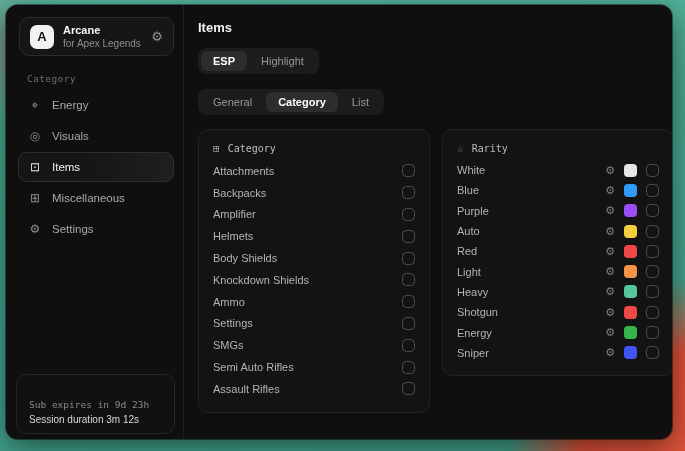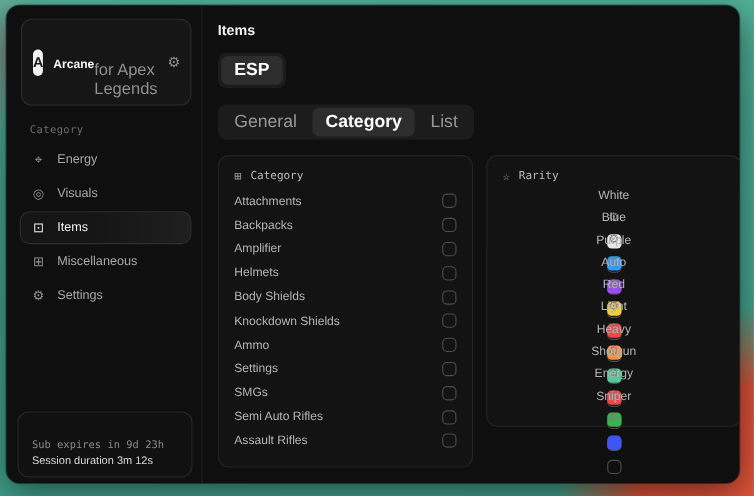--- a/index.html
+++ b/index.html
@@ -20,23 +20,23 @@
   
   .sidebar { width:178px; min-width:178px; border-right:1px solid #1e1e1e; position:relative; background:#0f0f0f; }
   .app-card {
     margin:12px 9px 0 13px; border:1px solid #2b2b2b; background:#161616;
     border-radius:10px; padding:6px 10px; display:flex; align-items:center; gap:9px;
   }
   .logo {
     width:24px; height:24px; background:#f2f2f2; border-radius:7px; color:#141414;
     font-weight:bold; display:flex; align-items:center; justify-content:center; font-size:13px;
   }
-  .app-meta { display:flex; flex-direction:row;margin-top:29px; }
+  .app-meta { display:flex; flex-direction:column; }
   .app-title { font-size:11px; font-weight:700; color:#f5f5f5; }
-  .app-sub { font-size:15px; color:#8f8f8f; margin-top:2px; }
+  .app-sub { font-size:10px; color:#8f8f8f; margin-top:2px; }
   .app-gear { margin-left:auto; color:#8f8f8f; font-size:13px; line-height:1; cursor:pointer; }
   .section-label {
     margin:17px 0 6px 21px; font-family:"DejaVu Sans Mono", monospace;
     font-size:9.5px; color:#6e6e6e; letter-spacing:.4px;
   }
   .nav { padding:0 9px 0 12px; display:flex; flex-direction:column; gap:1px; }
   .nav-item {
     display:flex; align-items:center; gap:10px; padding:7px 9px;
     border-radius:9px; border:1px solid transparent; color:#a8a8a8; font-size:11.5px; cursor:pointer;
   }
@@ -51,36 +51,36 @@
     border:1px solid #272727; border-radius:10px; padding:24px 12px 8px; background:#111111;
   }
   .session-line1 { font-family:"DejaVu Sans Mono", monospace; font-size:9.5px; color:#8a8a8a; }
   .session-line2 { font-size:10px; color:#d8d8d8; margin-top:4px; }
   
   .main { flex:1; padding:15px 12px 0 14px; display:flex; flex-direction:column; }
   .main-title { font-size:13px; font-weight:700; color:#f2f2f2; }
   .tab-group { display:inline-flex; background:#1c1c1c; border-radius:8px; padding:3px; gap:2px; width:max-content; }
   .mode-tabs { margin-top:13px; }
   .view-tabs { margin-top:15px;justify-content:flex-end; }
-  .tab { font-size:16px; color:#989898; padding:4px 12px; border-radius:6px; cursor:pointer; white-space:nowrap; }
+  .tab { font-size:11px; color:#989898; padding:4px 12px; border-radius:6px; cursor:pointer; white-space:nowrap; }
   .tab.active { background:#2d2d2d; color:#ffffff; font-weight:700; }
   .panels { display:flex; gap:12px; margin-top:14px; align-items:flex-start; }
   .panel { background:#131313; border:1px solid #242424; border-radius:10px; padding:10px 14px 12px; width:232px; }
   .panel-header {
     display:flex; align-items:center; gap:8px; padding:3px 0 6px;
     font-family:"DejaVu Sans Mono", monospace; font-size:10px; color:#bcbcbc;
   }
   .panel-header .glyph { color:#9a9a9a; font-size:11px; line-height:1; }
   .cat-row { display:flex; align-items:center; justify-content:space-between; height:21.8px; }
   .cat-label { font-size:11px; color:#b4b4b4; }
   .checkbox {
     width:13px; height:13px; border:1.5px solid #4e4e4e; border-radius:4.5px;
     background:transparent; cursor:pointer; flex:none;
   }
-  .rar-row { display:flex; align-items:center; height:20.3px; gap:9px;flex-direction:column; }
+  .rar-row { display:flex; align-items:center; height:20.3px; gap:9px; }
   .rar-label { font-size:11px; color:#b4b4b4; flex:1; }
   .rar-gear { color:#7e7e7e; font-size:11px; line-height:1; cursor:pointer; }
   .rar-gear::before { content:"⚙"; }
   .swatch { width:13px; height:13px; border-radius:4px; cursor:pointer; flex:none; }
 </style>
 </head>
 <body>
 
 <div class="window">
 
@@ -130,20 +130,21 @@
     </div>
   </div>
 
   <div class="main">
     <div class="main-title">Items</div>
 
     <div class="tab-group mode-tabs">
 
         <div class="tab active">ESP</div>
 
+        <div class="tab">Highlight</div>
       </div>
 
     <div class="tab-group view-tabs">
 
         <div class="tab">General</div>
 
         <div class="tab active">Category</div>
 
         <div class="tab">List</div>
       </div>

